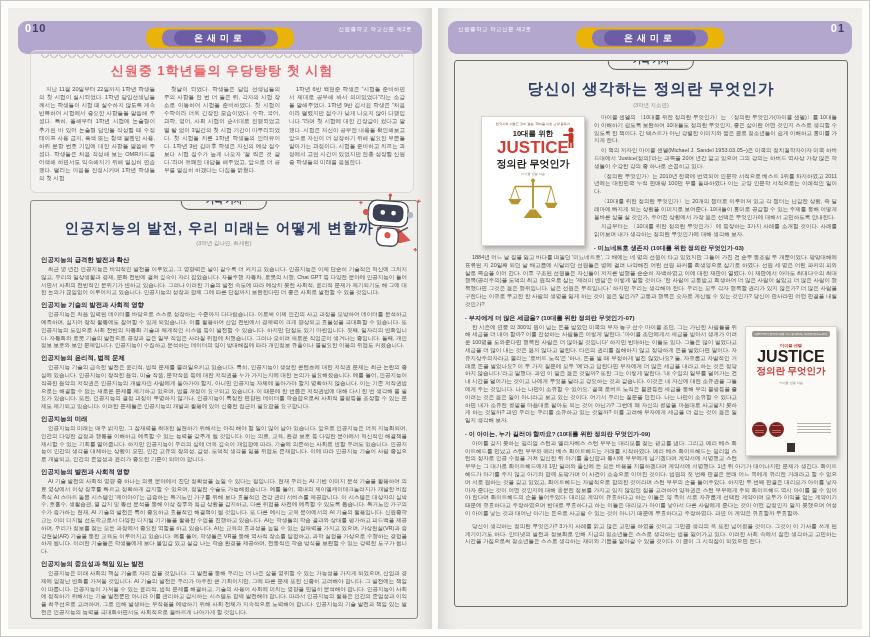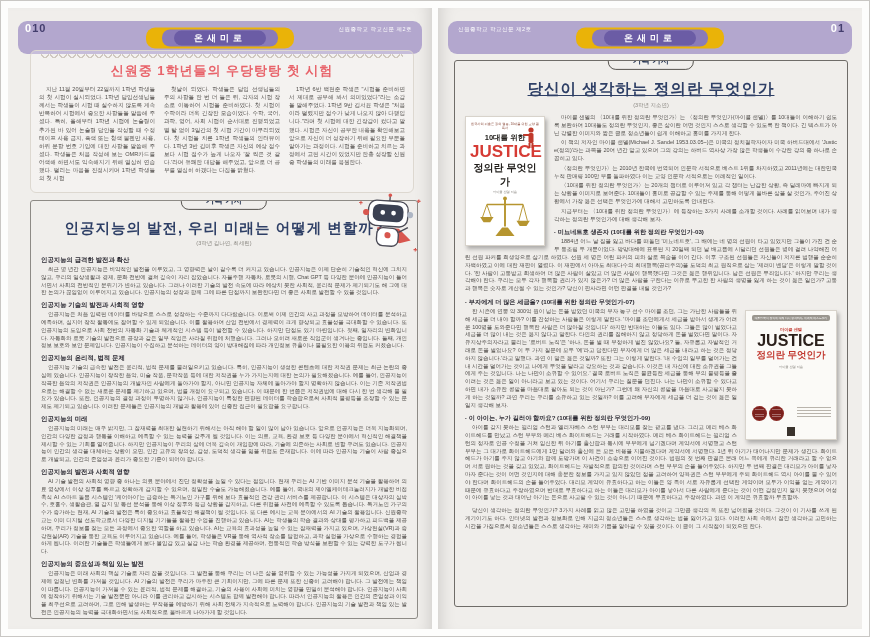--- a/index.html
+++ b/index.html
@@ -31,33 +31,33 @@
   .cols p{flex:1;margin:0;font-size:5.6px;line-height:1.45;text-align:justify;color:#4f4c49;text-indent:7px;word-break:break-all;}
 
   
   .feature-box{position:absolute;border:1.2px solid #6f6c68;border-radius:3px;box-sizing:border-box;padding:14px 10px 6px;overflow:hidden;}
   .fb-left{top:192px;left:22px;right:14px;bottom:10px;border-color:#8d8a85;}
   .fb-right{top:52px;left:16px;right:14px;bottom:22px;}
   .section-label{position:absolute;top:-1px;left:50%;transform:translate(-50%,-45%);background:#f0eeeb;border:1.2px solid #55524e;border-radius:8px;padding:2px 24px;font-size:8.5px;font-weight:bold;color:#22314f;white-space:nowrap;z-index:3;}
 
   .feat-title{margin:4px 0 2px;text-align:center;font-weight:800;color:#2e3f66;letter-spacing:1px;}
   .t-ai{font-size:14.5px;}
-  .t-justice{font-size:15.5px;text-decoration:underline;}
+  .t-justice{font-size:15.5px;}
   .byline{text-align:center;font-size:5.5px;color:#8a8781;margin:0 0 5px;}
 
   .ai-body{column-count:1;}
   .sec h4{margin:4px 0 1px;font-size:6.4px;color:#2b2a33;}
   .sec p{margin:0;font-size:5.5px;line-height:1.42;text-align:justify;color:#4f4c49;text-indent:7px;word-break:break-all;}
 
   
   .robot{position:absolute;top:184px;right:6px;width:76px;height:72px;z-index:4;}
 
   
   .book{background:#ffffff;border:1px solid #d8d3cb;box-shadow:2px 3px 4px rgba(0,0,0,.28);box-sizing:border-box;text-align:center;position:relative;overflow:hidden;}
-  .book1{float:left;width:80px;height:130px;margin:2px 9px 4px 0;padding:5px 4px;}
+  .book1{float:left;width:104px;height:130px;margin:2px 9px 4px 16px;padding:5px 4px;}
   .b1-tag{font-size:3.2px;color:#8a4a3a;margin:0 0 3px;}
   .b1-aud{font-size:7.5px;font-weight:800;color:#23201d;margin:2px 0 0;}
   .b1-en{font-size:17px;font-weight:900;color:#d63b34;letter-spacing:0;margin:0;line-height:1.05;}
   .b1-ko{font-size:10px;font-weight:800;color:#23201d;margin:0 0 1px;}
   .b1-author{font-size:3.2px;color:#8a8781;margin:1px 0 2px;}
   .b1-fig{position:absolute;top:10px;right:6px;}
 
   .book2{float:right;width:92px;height:130px;margin:2px 0 4px 8px;padding:4px 4px;background:#fbfaf7;}
   .b2-strip{background:#9a968f;color:#fff;font-size:2.8px;border-radius:2px;padding:1px 2px;margin:0 2px 6px;white-space:nowrap;overflow:hidden;}
   .b2-authorlabel{font-size:4.2px;color:#c1372e;font-weight:bold;margin:2px 0 1px;}

